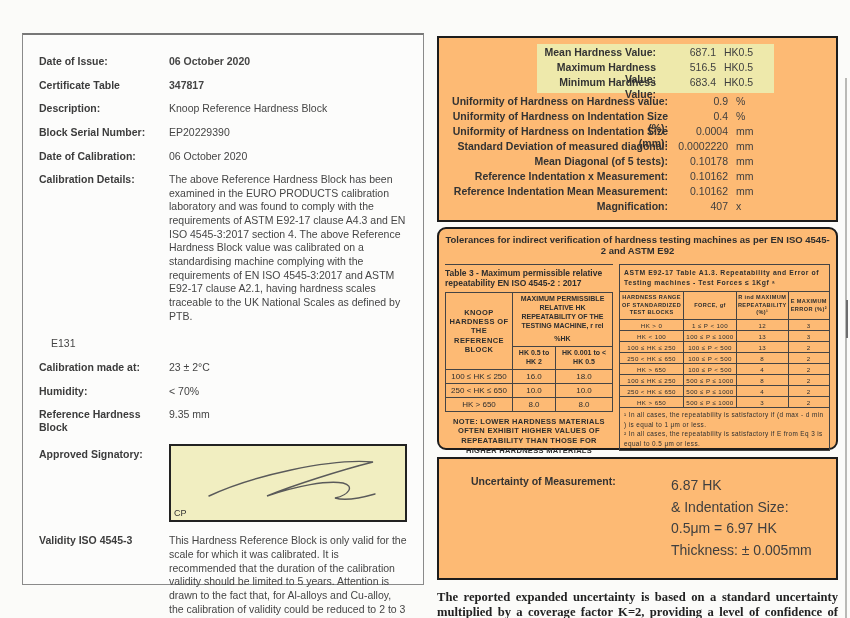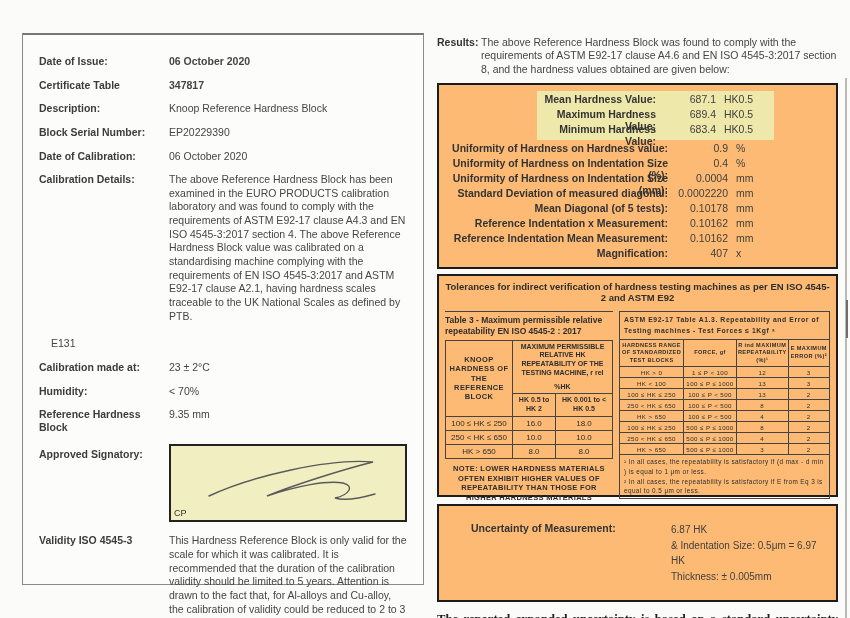--- a/index.html
+++ b/index.html
@@ -34,41 +34,41 @@
   .results-label{flex:0 0 44px;font-weight:bold;font-size:10.5px;color:#333;}
   .results-text{flex:1;font-size:10.5px;line-height:1.28;color:#454545;}
   .box{border:2px solid #1c1c1c;background:#fdba74;box-sizing:border-box;}
   #hardness-box{padding:6px 10px 5px 10px;margin-bottom:5px;}
   .hl-wrap{background:#eee9ab;margin:0 52px 2px 88px;padding:2px 6px 2px 0;}
   .hrow{display:flex;align-items:baseline;height:15px;font-size:10.5px;}
   .hrow .hlab{flex:1;text-align:right;font-weight:bold;color:#333;}
   .hrow .hval{flex:0 0 60px;text-align:right;color:#3f3f3f;}
   .hrow .hunit{flex:0 0 44px;text-align:left;padding-left:8px;color:#3f3f3f;}
   
-  #tol-box{height:223px;padding:3px 6px;position:relative;}
+  #tol-box{height:223px;padding:3px 6px;position:relative;border-radius:9px;}
   .tol-title{font-size:9.5px;font-weight:bold;text-align:center;color:#2e2e2e;margin:2px 0 8px 0;}
   .tol-cols{display:flex;}
   .tol-left{flex:0 0 168px;margin-right:6px;}
   .iso-caption{font-size:8.5px;font-weight:bold;line-height:1.2;border-top:1px solid #444;padding-top:3px;margin-bottom:4px;color:#2e2e2e;}
   table{border-collapse:collapse;}
   .iso-table td,.iso-table th{border:1px solid #444;text-align:center;vertical-align:middle;color:#2e2e2e;}
   .iso-table th{font-size:7px;font-weight:bold;line-height:1.25;padding:2px;}
   .iso-table td{font-size:8px;padding:2px 1px;}
   .iso-table .corner{width:62px;font-size:7.5px;letter-spacing:.4px;}
   .iso-note{font-size:7.5px;font-weight:bold;text-align:center;line-height:1.3;margin-top:5px;letter-spacing:.3px;color:#2e2e2e;}
   .tol-right{flex:1;}
   .astm-caption{border:1px solid #444;border-bottom:none;font-size:6.8px;font-weight:bold;line-height:1.5;padding:3px 4px;letter-spacing:.6px;color:#2e2e2e;}
   .astm-table{width:100%;}
   .astm-table th{border:1px solid #444;font-size:5.6px;font-weight:bold;line-height:1.35;padding:2px 1px;letter-spacing:.4px;color:#2e2e2e;}
   .astm-table td{border:1px solid #444;font-size:6.2px;padding:1.5px 1px;text-align:center;letter-spacing:.4px;color:#2e2e2e;}
   .astm-foot{border:1px solid #444;border-top:none;font-size:6.4px;line-height:1.5;padding:2px 4px;letter-spacing:.4px;color:#2e2e2e;}
   
   #unc-box{margin-top:7px;padding:16px 10px;display:flex;}
   .unc-label{flex:0 0 200px;font-weight:bold;font-size:10.5px;padding-left:22px;color:#333;}
-  .unc-lines{flex:1;font-size:10px;line-height:1.55;color:#3f3f3f;}
+  .unc-lines{flex:1;font-size:14px;line-height:1.55;color:#3f3f3f;}
   
   #footer{margin-top:10px;font-family:"Liberation Serif","DejaVu Serif",serif;}
   .foot-bold{font-size:12.6px;font-weight:bold;text-align:justify;line-height:1.22;color:#222;}
   
   #scan-edge{position:absolute;left:845px;top:78px;width:2px;height:540px;background:#b9b9b6;}
   #scan-tick{position:absolute;left:846px;top:300px;width:2px;height:38px;background:#6e6e6e;}
 </style>
 </head>
 <body>
 
@@ -122,35 +122,31 @@
     </div>
   </div>
   <div class="fr">
     <div class="fl">Validity ISO 4545-3</div>
     <div class="fv">This Hardness Reference Block is only valid for the scale for which it was calibrated. It is recommended that the duration of the calibration validity should be limited to 5 years. Attention is drawn to the fact that, for Al-alloys and Cu-alloy, the calibration of validity could be reduced to 2 to 3 years.</div>
   </div>
 </div>
 
 <div class="page" id="page-right">
 
-  <div class="results-row">
-    <div class="results-label">Results:</div>
-    <div class="results-text">The above Reference Hardness Block was found to comply with the requirements of ASTM E92-17 clause A4.6 and EN ISO 4545-3:2017 section 8, and the hardness values obtained are given below:</div>
-  </div>
 
   <div class="box" id="hardness-box">
     <div class="hl-wrap">
       <div class="hrow">
         <div class="hlab">Mean Hardness Value:</div>
         <div class="hval">687.1</div>
         <div class="hunit">HK0.5</div>
       </div>
       <div class="hrow">
         <div class="hlab">Maximum Hardness Value:</div>
-        <div class="hval">689.4</div>
+        <div class="hval">516.5</div>
         <div class="hunit">HK0.5</div>
       </div>
       <div class="hrow">
         <div class="hlab">Minimum Hardness Value:</div>
         <div class="hval">683.4</div>
         <div class="hunit">HK0.5</div>
       </div>
     </div>
     <div style="padding-right:46px;">
       <div class="hrow">

